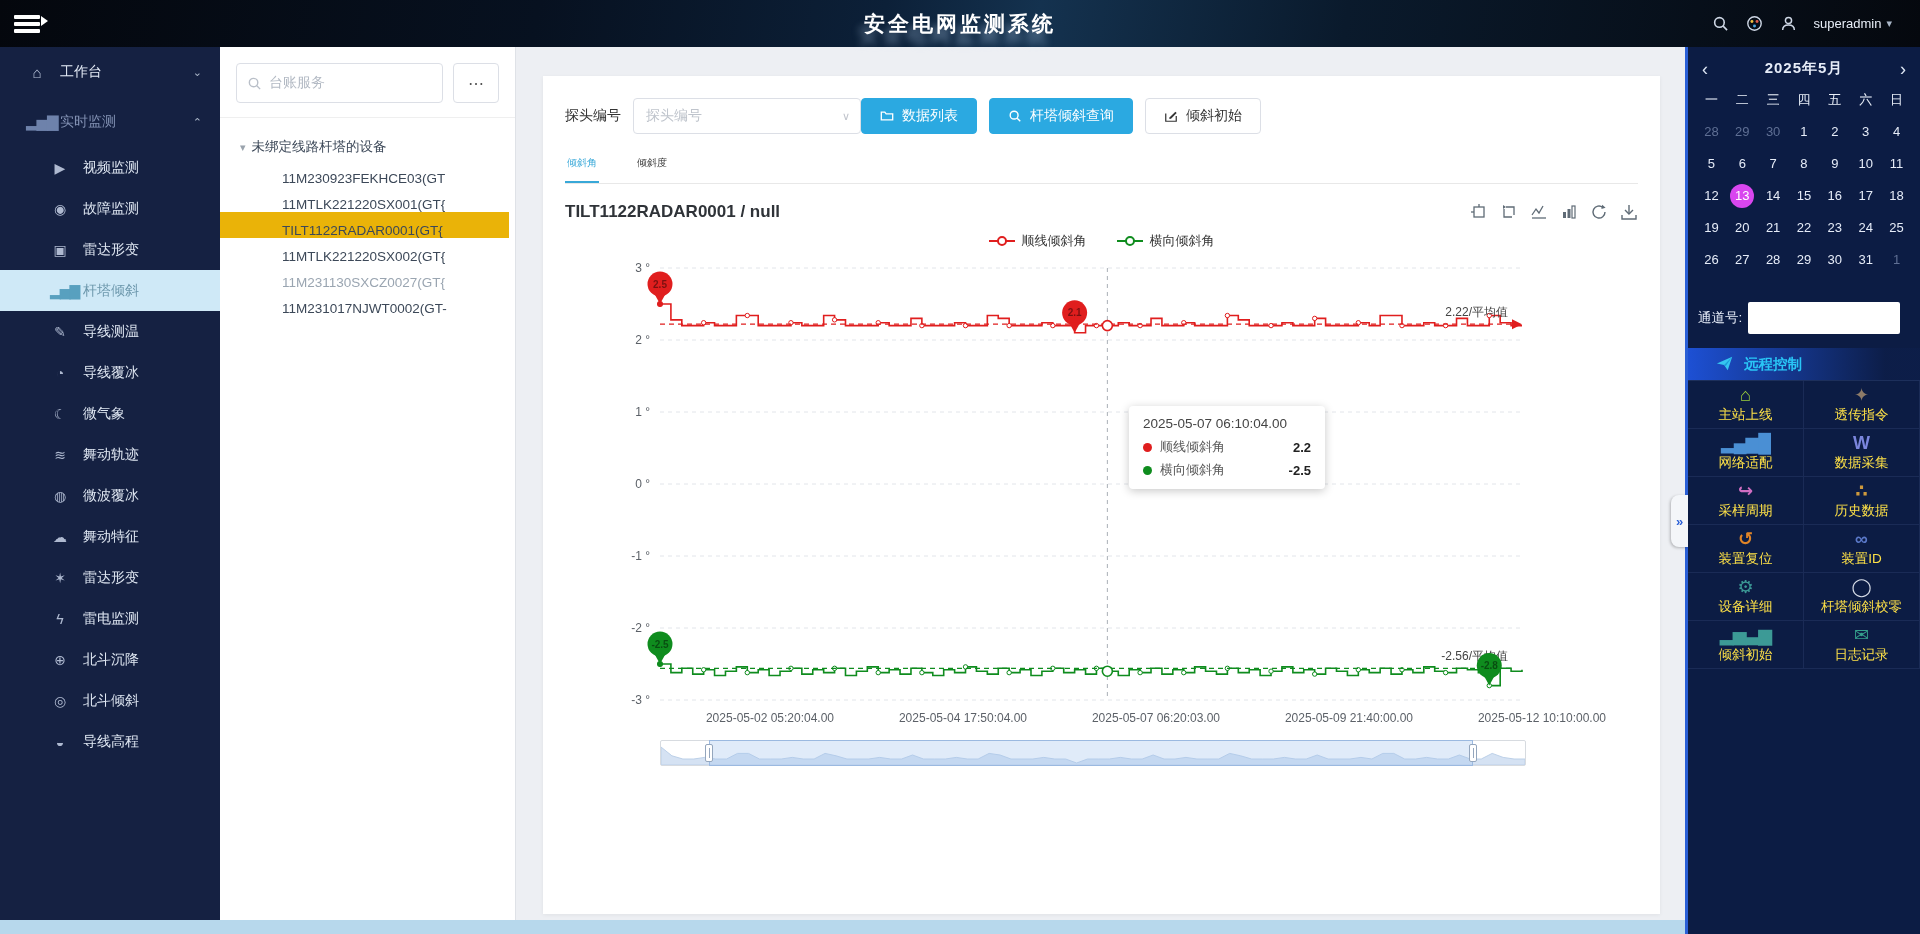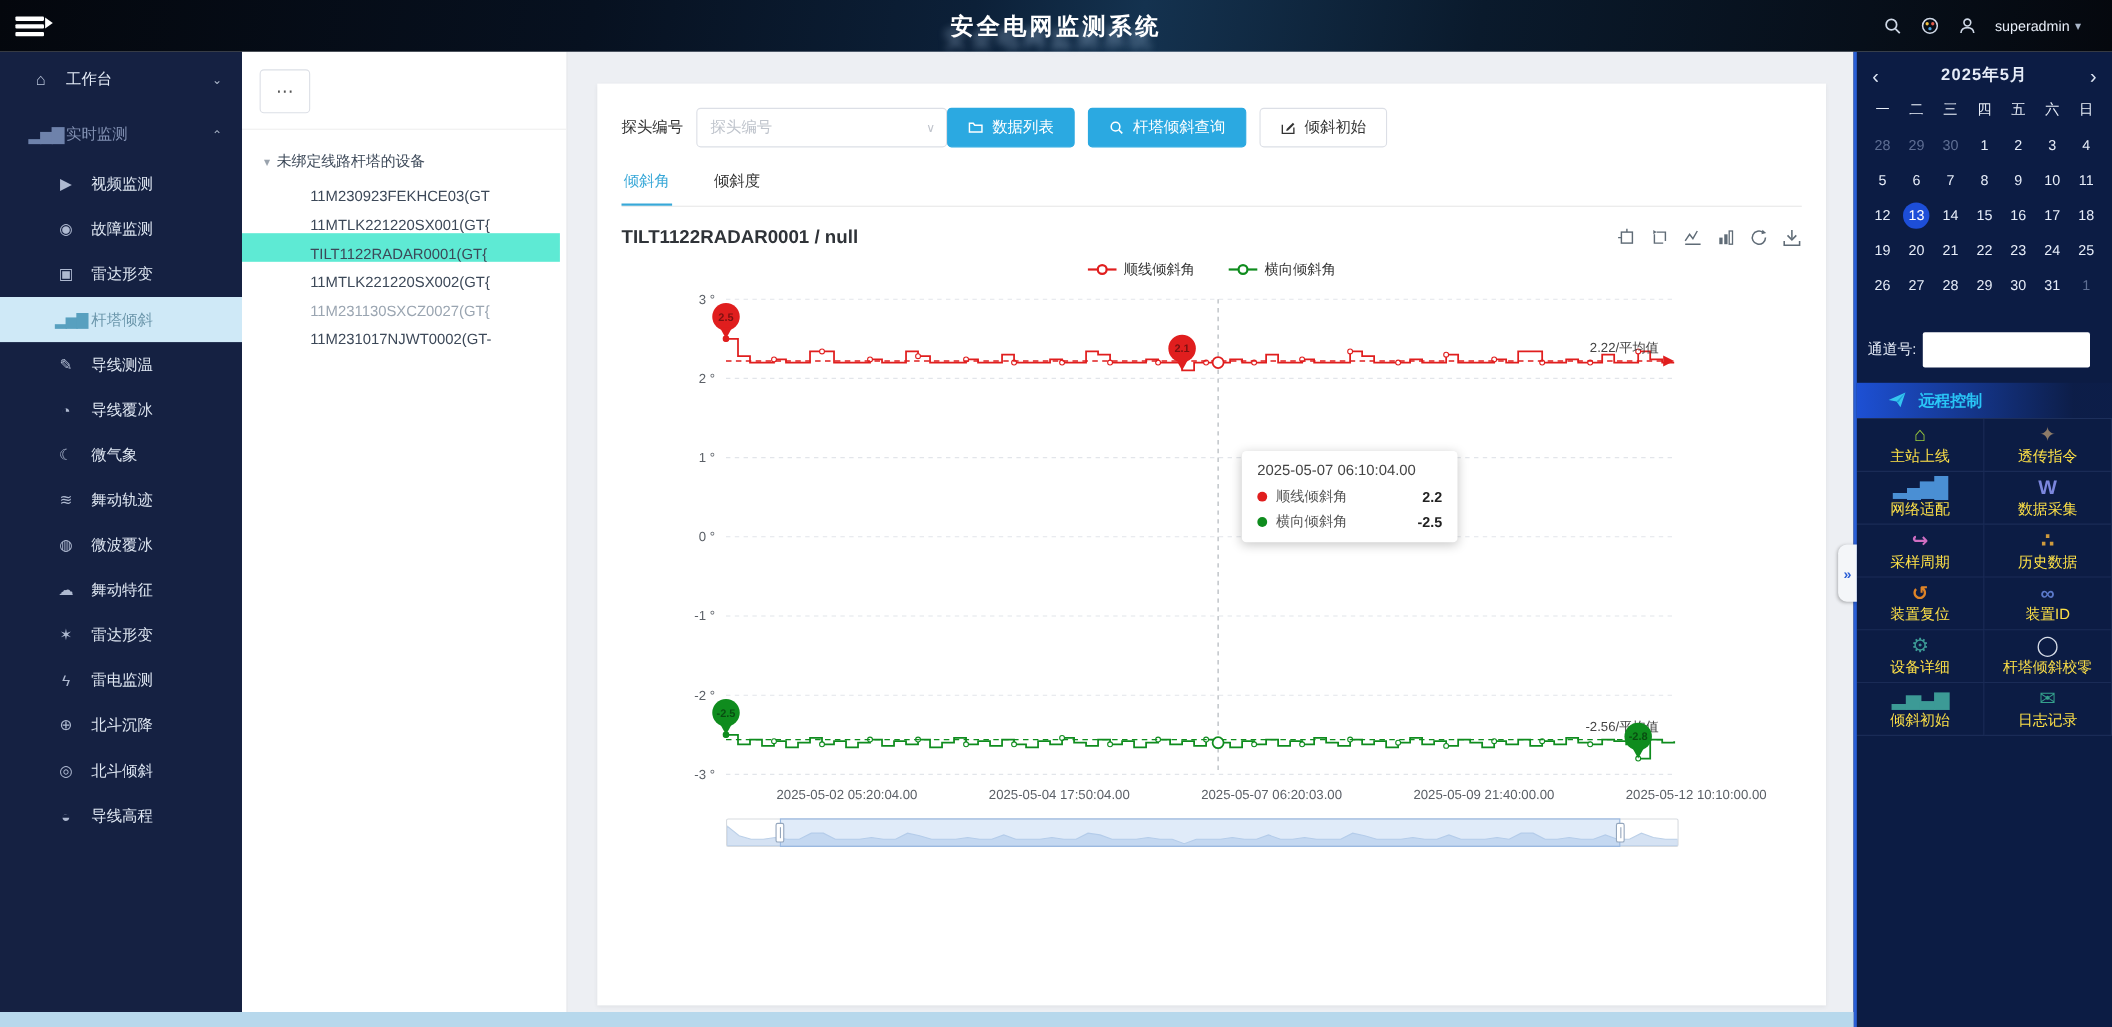--- a/index.html
+++ b/index.html
@@ -39,38 +39,38 @@
   .dev-search { position:relative; flex:1; height:40px; border:1px solid #dcdfe6; border-radius:4px; display:flex; align-items:center; }
   .dev-search svg { position:absolute; left:10px; }
   .dev-search .ph { padding-left:32px; color:#b3bac4; font-size:14px; }
   .more-btn { width:46px; height:40px; border:1px solid #dcdfe6; border-radius:4px; background:#fff; color:#555; font-size:16px; cursor:pointer; }
   .tree { padding:16px 6px 0 0; font-size:13.5px; color:#3c4858; }
   .tree-root { padding:4px 0 4px 38px; }
   .tree-group { padding:4px 0 4px 20px; display:flex; align-items:center; gap:6px; }
   .tree-caret { color:#9aa3ad; font-size:11px; }
   .dev-row { display:flex; align-items:flex-end; gap:6px; height:26px; padding-left:56px; cursor:pointer; white-space:nowrap; overflow:hidden; }
   .dev-row .ic { color:#3f9ba5; font-size:12px; }
-  .dev-row.active { background:#5eead4; }
+  .dev-row.active { background:#eab308; }
   .dev-row.muted { color:#9aa5b1; }
   .dev-row.muted .ic { color:#9fb3b6; }
 
   
   .main { position:absolute; left:517px; top:47px; width:1168px; height:873px; background:#edeff3; }
   .card { position:absolute; left:26px; top:29px; width:1117px; height:838px; background:#fff; box-shadow:0 1px 4px rgba(0,0,0,.06); padding:22px; }
   .toolbar { display:flex; align-items:center; }
   .toolbar .lbl { font-size:14px; color:#333; margin-right:12px; }
   .select { width:228px; height:36px; border:1px solid #dcdfe6; border-radius:4px; display:flex; align-items:center; justify-content:space-between; padding:0 10px 0 12px; cursor:pointer; }
   .select .ph { color:#bfc4cc; font-size:14px; }
   .select .caret { color:#c0c4cc; }
   .btns { display:flex; gap:12px; }
   .btn { height:36px; padding:0 18px; border-radius:4px; border:1px solid #dcdfe6; background:#fff; color:#333;
          font-size:14px; display:inline-flex; align-items:center; gap:8px; cursor:pointer; font-family:inherit; }
   .btn.primary { background:#2BA9E1; border-color:#2BA9E1; color:#fff; }
   .tabs { margin-top:16px; border-bottom:1px solid #e8e8e8; display:flex; gap:36px; }
-  .tab { padding:6px 2px 11px 2px; font-size:14px; color:#333; cursor:pointer; border-bottom:2px solid transparent; }
+  .tab { padding:6px 2px 11px 2px; font-size:10px; color:#333; cursor:pointer; border-bottom:2px solid transparent; }
   .tab.active { color:#38a8d8; border-bottom-color:#38a8d8; }
   .chart-hd { margin-top:18px; display:flex; align-items:center; justify-content:space-between; }
   .chart-title { font-size:17px; font-weight:bold; color:#2f3338; }
   .toolbox { display:flex; gap:12px; }
   .toolbox span { width:18px; height:18px; color:#5f6b76; cursor:pointer; }
   .legend { margin-top:10px; display:flex; justify-content:center; gap:30px; }
   .legend-item { display:flex; align-items:center; gap:7px; font-size:13px; color:#333; cursor:pointer; }
   .lg-marker { position:relative; width:26px; height:10px; }
   .lg-marker .ln { position:absolute; left:0; right:0; top:4px; height:2px; background:currentColor; }
   .lg-marker .rg { position:absolute; left:8px; top:0; width:10px; height:10px; border:2px solid currentColor; border-radius:50%; background:#fff; }
@@ -89,21 +89,21 @@
   
   .rpanel { position:absolute; right:0; top:47px; width:235px; height:887px; background:#0c1c44; border-left:3px solid #2a5fd6; color:#e6ecf8; }
   .cal-hd { display:flex; align-items:center; justify-content:space-between; padding:12px 14px 6px 14px; }
   .cal-title { font-size:15px; font-weight:bold; letter-spacing:1px; }
   .cal-nav { font-size:18px; color:#dfe7f5; cursor:pointer; line-height:1; }
   .cal-grid { display:grid; grid-template-columns:repeat(7,1fr); padding:0 8px; }
   .cal-grid .wd { text-align:center; font-size:13px; padding:7px 0; color:#e8eef8; }
   .cal-day { text-align:center; font-size:13px; padding:0; height:32px; display:flex; align-items:center; justify-content:center; cursor:pointer; }
   .cal-day span { width:24px; height:24px; line-height:24px; border-radius:50%; }
   .cal-day.muted { color:#5f6f94; }
-  .cal-day.selected span { background:#1d4ed8; color:#fff; }
+  .cal-day.selected span { background:#d946ef; color:#fff; }
   .chan-row { display:flex; align-items:center; gap:6px; margin:26px 0 0 10px; font-size:13.5px; }
   .chan-row input { width:152px; height:32px; border:none; background:#fff; border-radius:2px; outline:none; padding:0 6px; font-size:13px; }
   .rc-bar { margin-top:14px; height:32px; display:flex; align-items:center; gap:10px; padding-left:28px;
             background:linear-gradient(90deg,#1d50d4 0%,rgba(16,38,96,.15) 85%); color:#29c5f6; font-size:14.5px; font-weight:bold; }
   .rc-grid { display:grid; grid-template-columns:1fr 1fr; border-top:1px solid rgba(130,160,225,.15); }
   .rc-cell { border-right:1px solid rgba(130,160,225,.12); border-bottom:1px solid rgba(130,160,225,.12);
              height:48px; display:flex; flex-direction:column; align-items:center; justify-content:center; cursor:pointer; }
   .rc-cell .ic { font-size:18px; line-height:20px; font-weight:bold; }
   .rc-cell .lb { font-size:13.5px; color:#fde047; margin-top:1px; }
   .collapse-tab { position:absolute; left:-17px; top:448px; width:17px; height:52px; background:#f4f6f9; border-radius:8px 0 0 8px;
@@ -238,20 +238,27 @@
 
         <div class="menu-item">
           <span class="ic">◒</span>
           <span>导线高程</span>
         </div>
       </div>
   </aside>
 
   <section class="devpanel">
     <div class="dev-top">
+      <div class="dev-search">
+        <svg viewBox="0 0 16 16" width="15" height="15">
+            <circle cx="7" cy="7" r="4.5" fill="none" stroke="#b9bfc8" stroke-width="1.5"></circle>
+            <line x1="10.5" y1="10.5" x2="14" y2="14" stroke="#b9bfc8" stroke-width="1.5"></line>
+          </svg>
+        <span class="ph">台账服务</span>
+      </div>
       <button class="more-btn">⋯</button>
     </div>
     <div class="tree">
       <div class="tree-group">
         <span class="tree-caret">▾</span>
         <span>未绑定线路杆塔的设备</span>
       </div>
       <div>
 
           <div class="dev-row">

